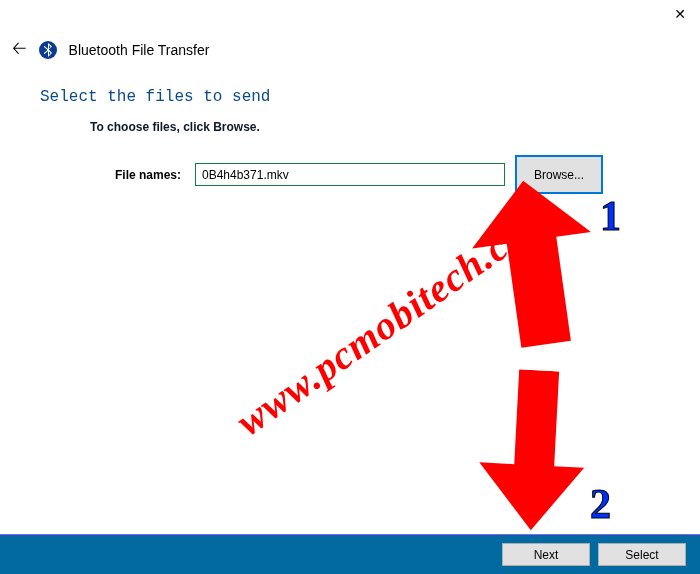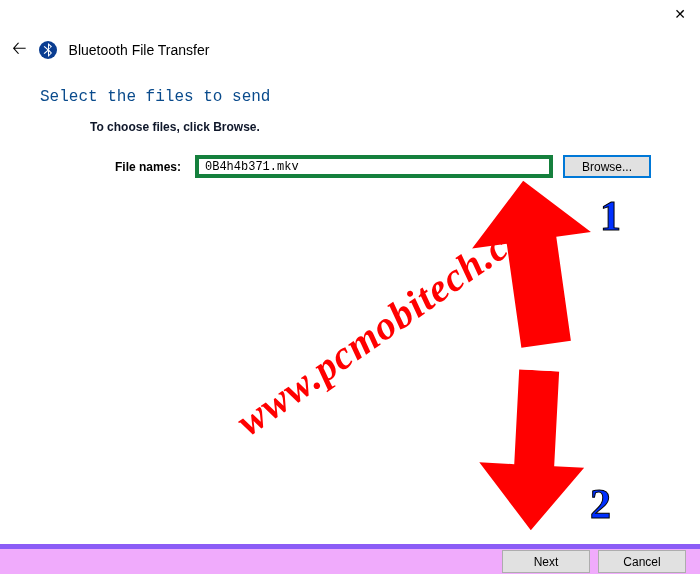--- a/index.html
+++ b/index.html
@@ -63,43 +63,43 @@
       align-items: center;
       gap: 10px;
     }
     .file-label {
       font-size: 12px;
       font-weight: bold;
       width: 70px;
       text-align: left;
     }
     .file-input {
-      width: 358px;
+      width: 310px;
       height: 23px;
-      border: 4px solid #15803d;
+      border: 1px solid #15803d;
       padding: 2px 6px;
       font-size: 12px;
-      font-family: Liberation Mono, monospace;
+      font-family: Liberation Sans, sans-serif;
     }
     .browse-btn {
       width: 88px;
-      height: 23px;
+      height: 39px;
       background: #e1e1e1;
       border: 2px solid #0078d7;
       font-size: 12px;
       cursor: pointer;
     }
     .footer {
       position: absolute;
       bottom: 0;
       left: 0;
       right: 0;
-      height: 30px;
-      background: #f0abfc;
-      border-top: 5px solid #8b5cf6;
+      height: 40px;
+      background: #0369a1;
+      border-top: 1px solid #8b5cf6;
       display: flex;
       justify-content: flex-end;
       align-items: center;
       padding-right: 14px;
       gap: 8px;
     }
     .footer-btn {
       width: 88px;
       height: 23px;
       background: #e1e1e1;
@@ -177,21 +177,21 @@
 <div class="instruction">To choose files, click Browse.</div>
 
 <div class="file-row">
   <span class="file-label">File names:</span>
   <input class="file-input" type="text" value="0B4h4b371.mkv" style="">
   <button class="browse-btn">Browse...</button>
 </div>
 
 <div class="footer">
   <button class="footer-btn">Next</button>
-  <button class="footer-btn">Cancel</button>
+  <button class="footer-btn">Select</button>
 </div>
 
 <div class="overlay">
   <svg class="arrow1" width="140" height="170">
     <polygon points="70,0 130,60 95,60 95,165 45,165 45,60 10,60" fill="#ff0000"></polygon>
   </svg>
   <span class="num num1">1</span>
   <svg class="arrow2" width="120" height="160">
     <polygon points="45,0 85,0 85,95 115,95 65,160 10,95 45,95" fill="#ff0000"></polygon>
   </svg>

